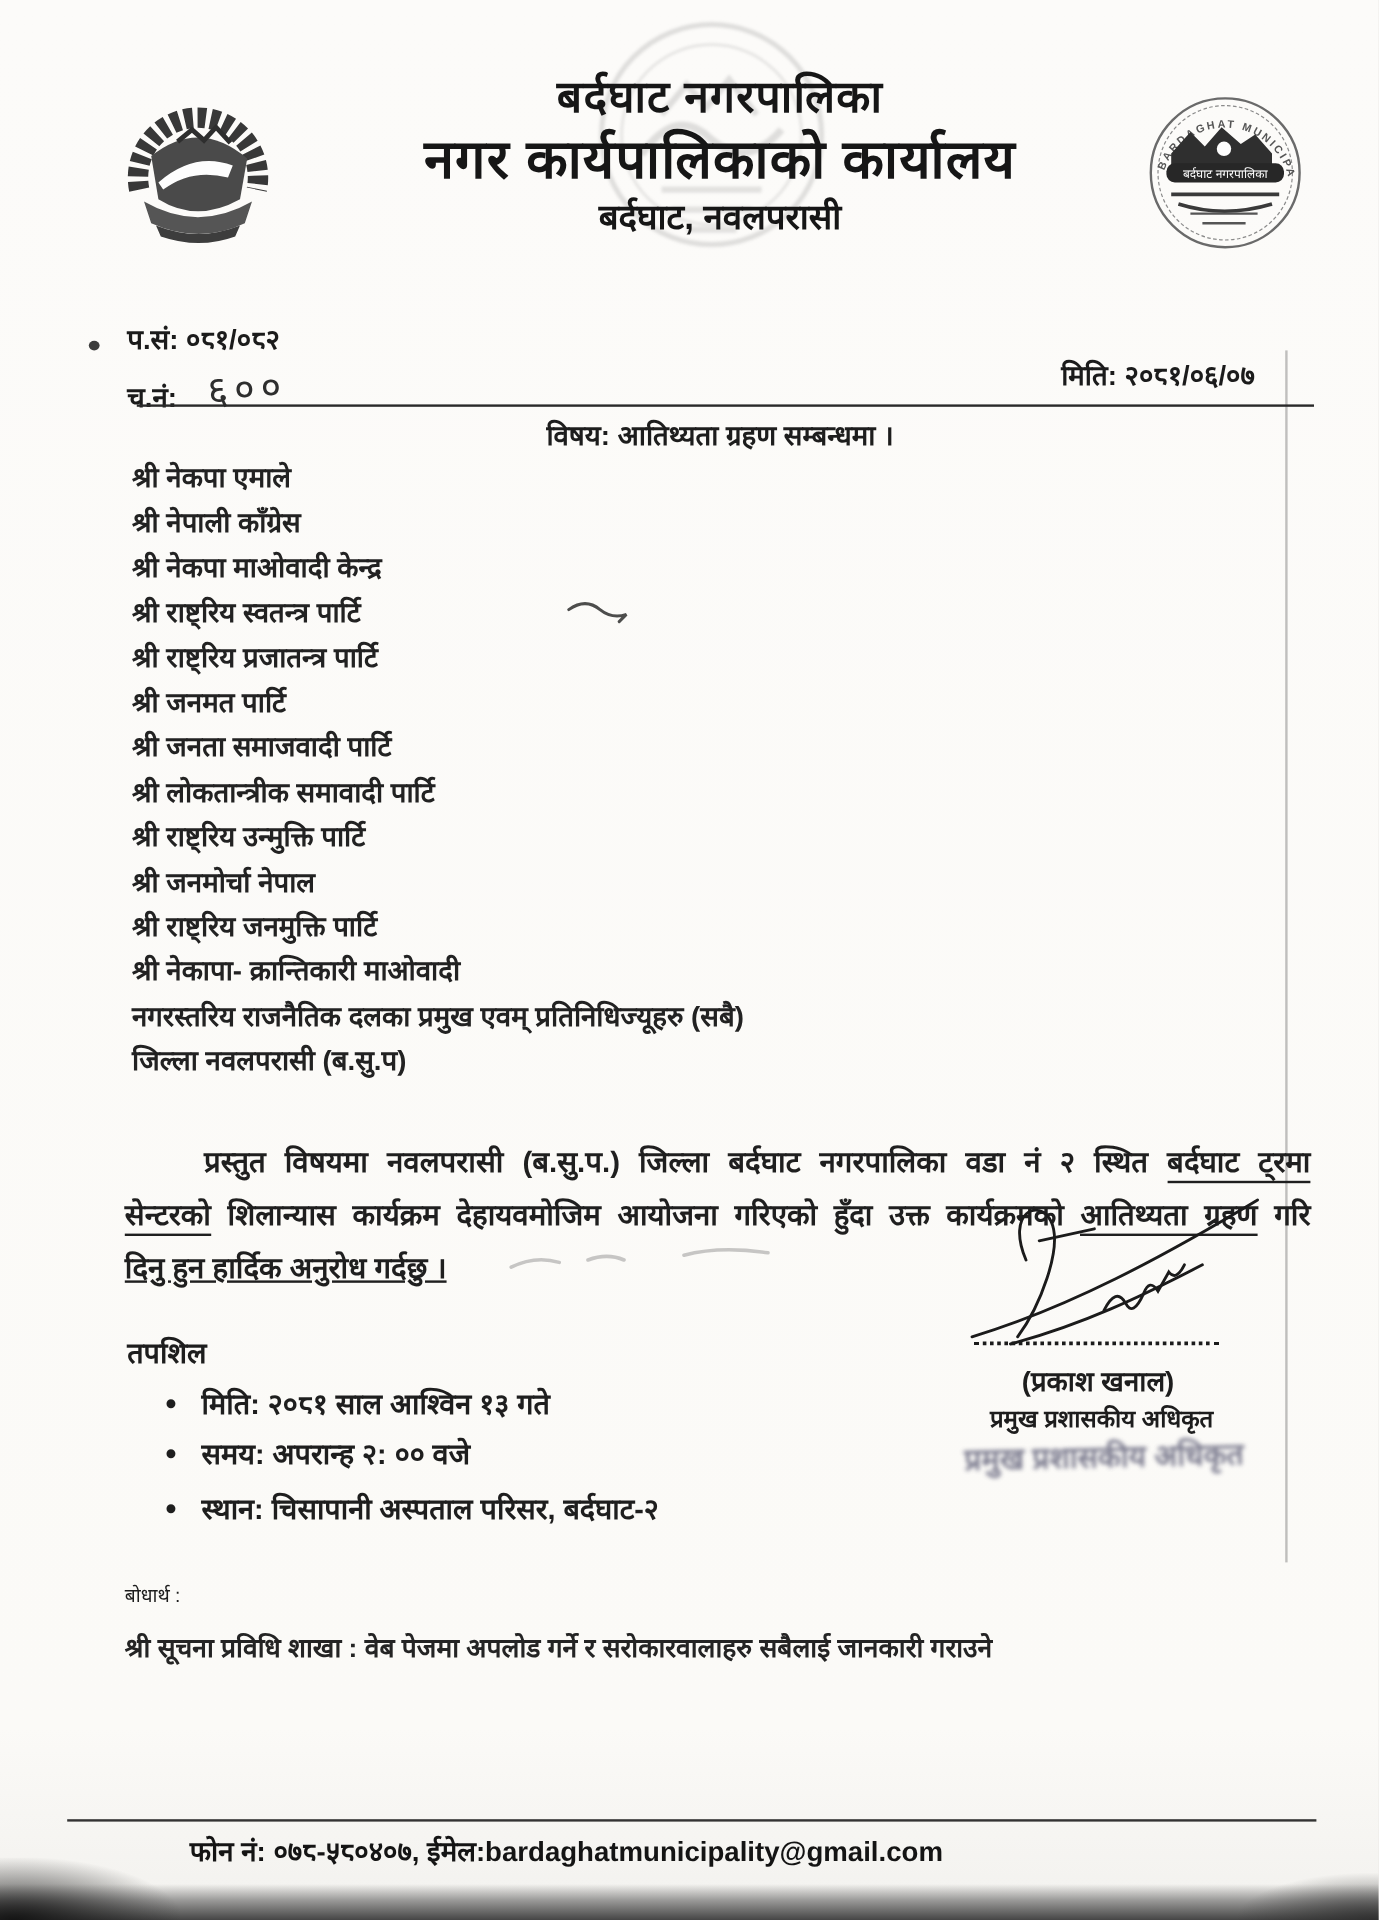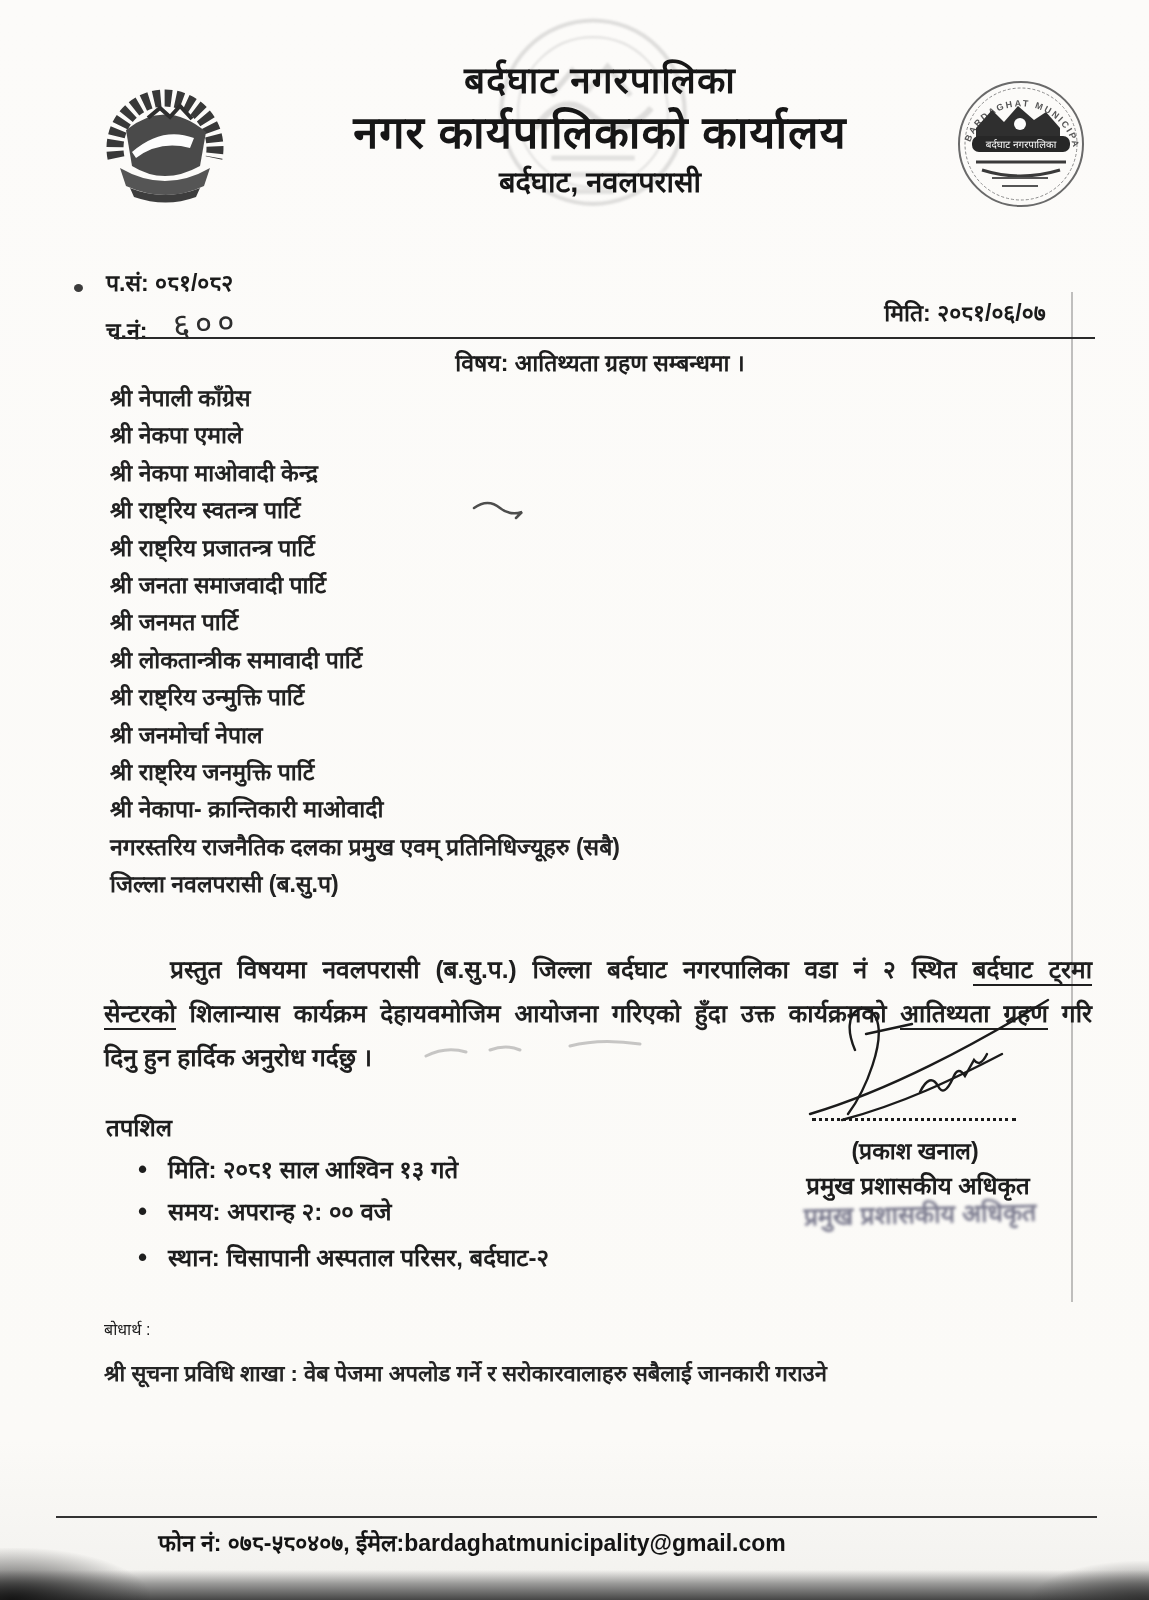--- a/index.html
+++ b/index.html
@@ -35,29 +35,29 @@
     transform:rotate(-4deg) translateY(-4px); margin-left:26px; color:#2e2e2e;}
   .dateline{left:840px; top:296px; width:250px; text-align:center;}
   .rule{left:114px; right:54px; top:337px; height:0; border-top:2.5px solid #2a2a2a;}
   .subject{left:0; top:346px; width:1200px; text-align:center; font-weight:bold; font-size:23px;}
   
   .recipients{left:110px; top:380px; width:700px; font-size:23px; font-weight:600; line-height:37.4px; color:#222;}
   .pen-mark{left:470px; top:492px; opacity:.8;}
   
   .body-par{left:104px; top:948px; width:988px; font-size:24.5px; font-weight:600; color:#1f1f1f;}
   .body-line{display:block; line-height:44px; text-align:justify; text-align-last:justify;}
-  .body-line.last{text-align:left; text-align-last:left;}
+  .body-line.last{text-align:left; text-align-last:left;text-decoration:underline;}
   .indent{display:inline-block; width:66px;}
   .u{border-bottom:2.5px solid #1f1f1f; padding-bottom:1px;}
   .smudge{left:420px; top:1036px; opacity:.35;}
   
   .sig-svg{left:770px; top:992px;}
   .dotline{left:812px; top:1118px; width:204px; border-bottom:3.5px dotted #1b1b1b;}
   .sig-name{left:770px; top:1134px; width:290px; text-align:center; font-size:23px; font-weight:600;}
-  .sig-title{left:748px; top:1168px; width:340px; text-align:center; font-size:24px; font-weight:bold;}
+  .sig-title{left:748px; top:1168px; width:340px; text-align:center; font-size:20px; font-weight:bold;}
   .sig-stamp{left:740px; top:1196px; width:360px; text-align:center; font-size:25px; font-weight:bold;
     color:#5b5b74; filter:blur(1.7px); opacity:.8; transform:rotate(-1.2deg);}
   
   .details-h{left:106px; top:1110px; font-size:24px; font-weight:bold;}
   .detail{left:138px; width:620px; font-size:24px; font-weight:bold; color:#1e1e1e;}
   .detail .b{display:inline-block; width:30px; font-size:26px;}
   .d0{top:1152px;} .d1{top:1194px;} .d2{top:1240px;}
   
   .cc-h{left:104px; top:1318px; font-size:16px; font-weight:normal;}
   .cc-line{left:104px; top:1357px; width:900px; font-size:22px; font-weight:600; color:#242424; filter:blur(.3px);}
@@ -116,27 +116,27 @@
   <div class="abs meta refno">प.सं: ०८१/०८२</div>
   <div class="abs meta serial">
     <span>च.नं:</span><span class="serial-val">६००</span>
   </div>
   <div class="abs meta dateline">मिति: २०८१/०६/०७</div>
   <div class="abs rule"></div>
 
   <div class="abs subject">विषय: आतिथ्यता ग्रहण सम्बन्धमा ।</div>
 
   <div class="abs recipients">
+    <div>श्री नेकपा एमाले</div>
     <div>श्री नेपाली काँग्रेस</div>
-    <div>श्री नेकपा एमाले</div>
     <div>श्री नेकपा माओवादी केन्द्र</div>
     <div>श्री राष्ट्रिय स्वतन्त्र पार्टि</div>
     <div>श्री राष्ट्रिय प्रजातन्त्र पार्टि</div>
+    <div>श्री जनमत पार्टि</div>
     <div>श्री जनता समाजवादी पार्टि</div>
-    <div>श्री जनमत पार्टि</div>
     <div>श्री लोकतान्त्रीक समावादी पार्टि</div>
     <div>श्री राष्ट्रिय उन्मुक्ति पार्टि</div>
     <div>श्री जनमोर्चा नेपाल</div>
     <div>श्री राष्ट्रिय जनमुक्ति पार्टि</div>
     <div>श्री नेकापा- क्रान्तिकारी माओवादी</div>
     <div>नगरस्तरिय राजनैतिक दलका प्रमुख एवम् प्रतिनिधिज्यूहरु (सबै)</div>
     <div>जिल्ला नवलपरासी (ब.सु.प)</div>
   </div>
 
   <svg class="abs pen-mark" width="60" height="30" viewBox="0 0 60 30">

